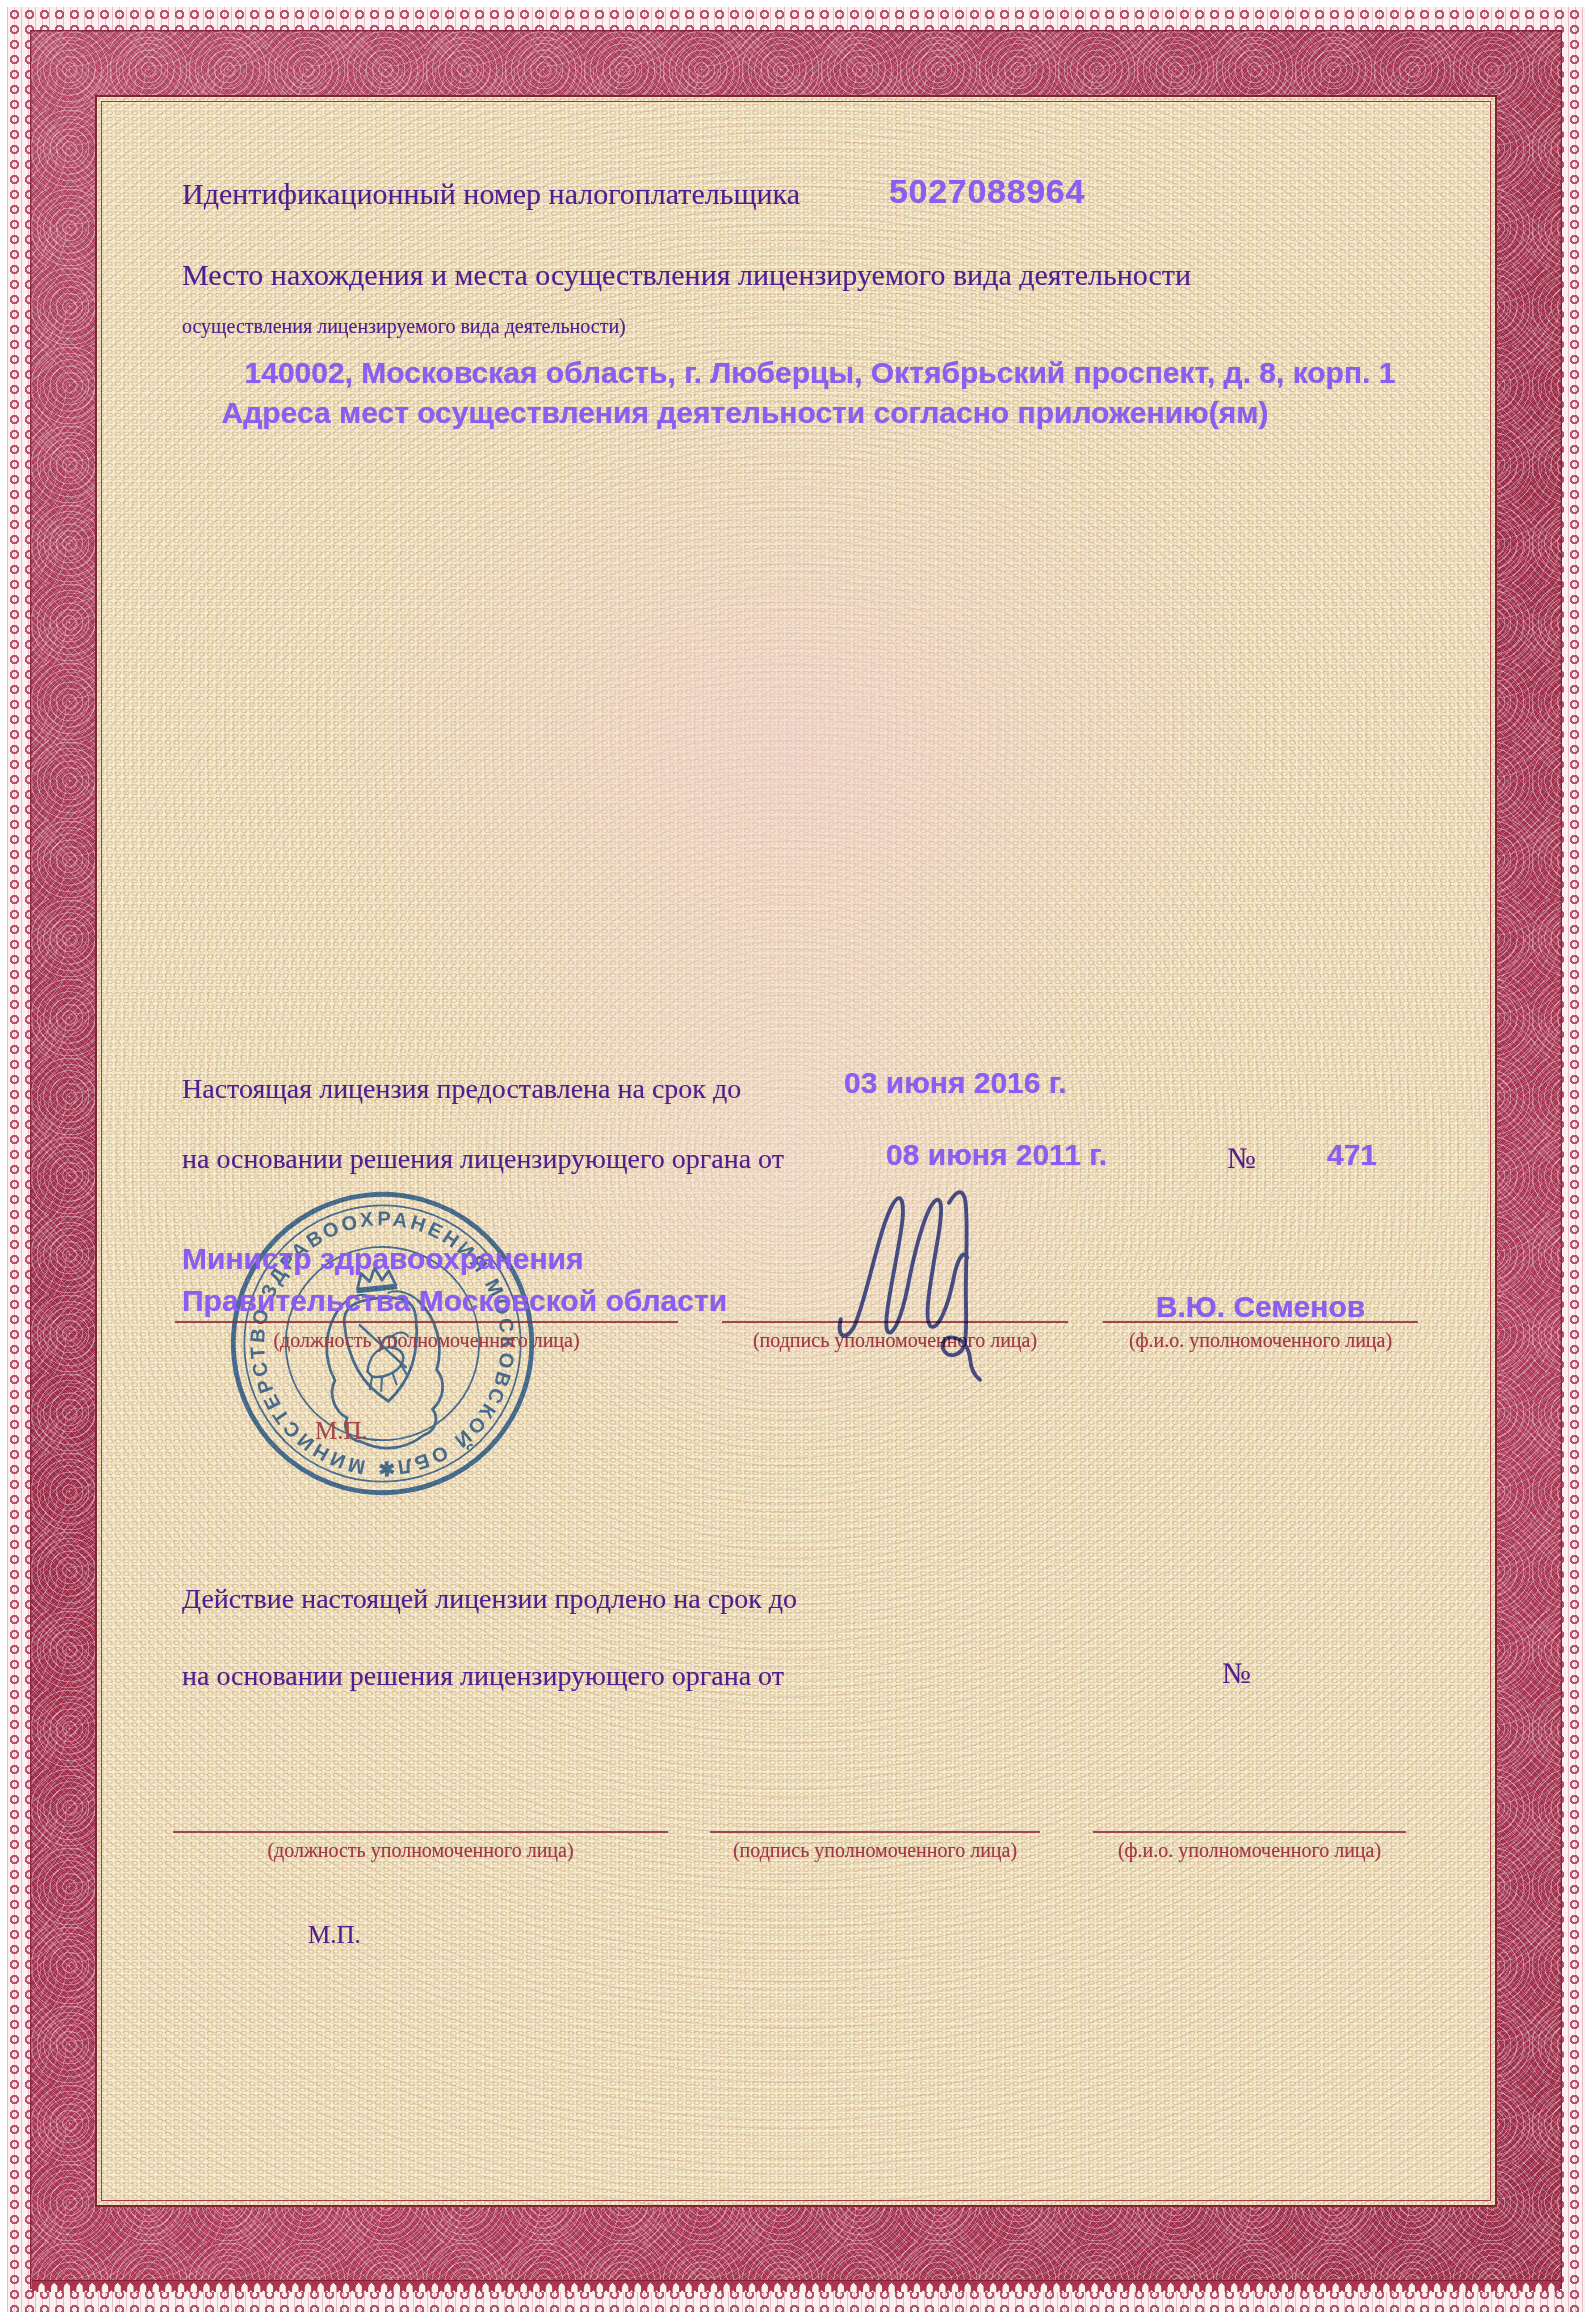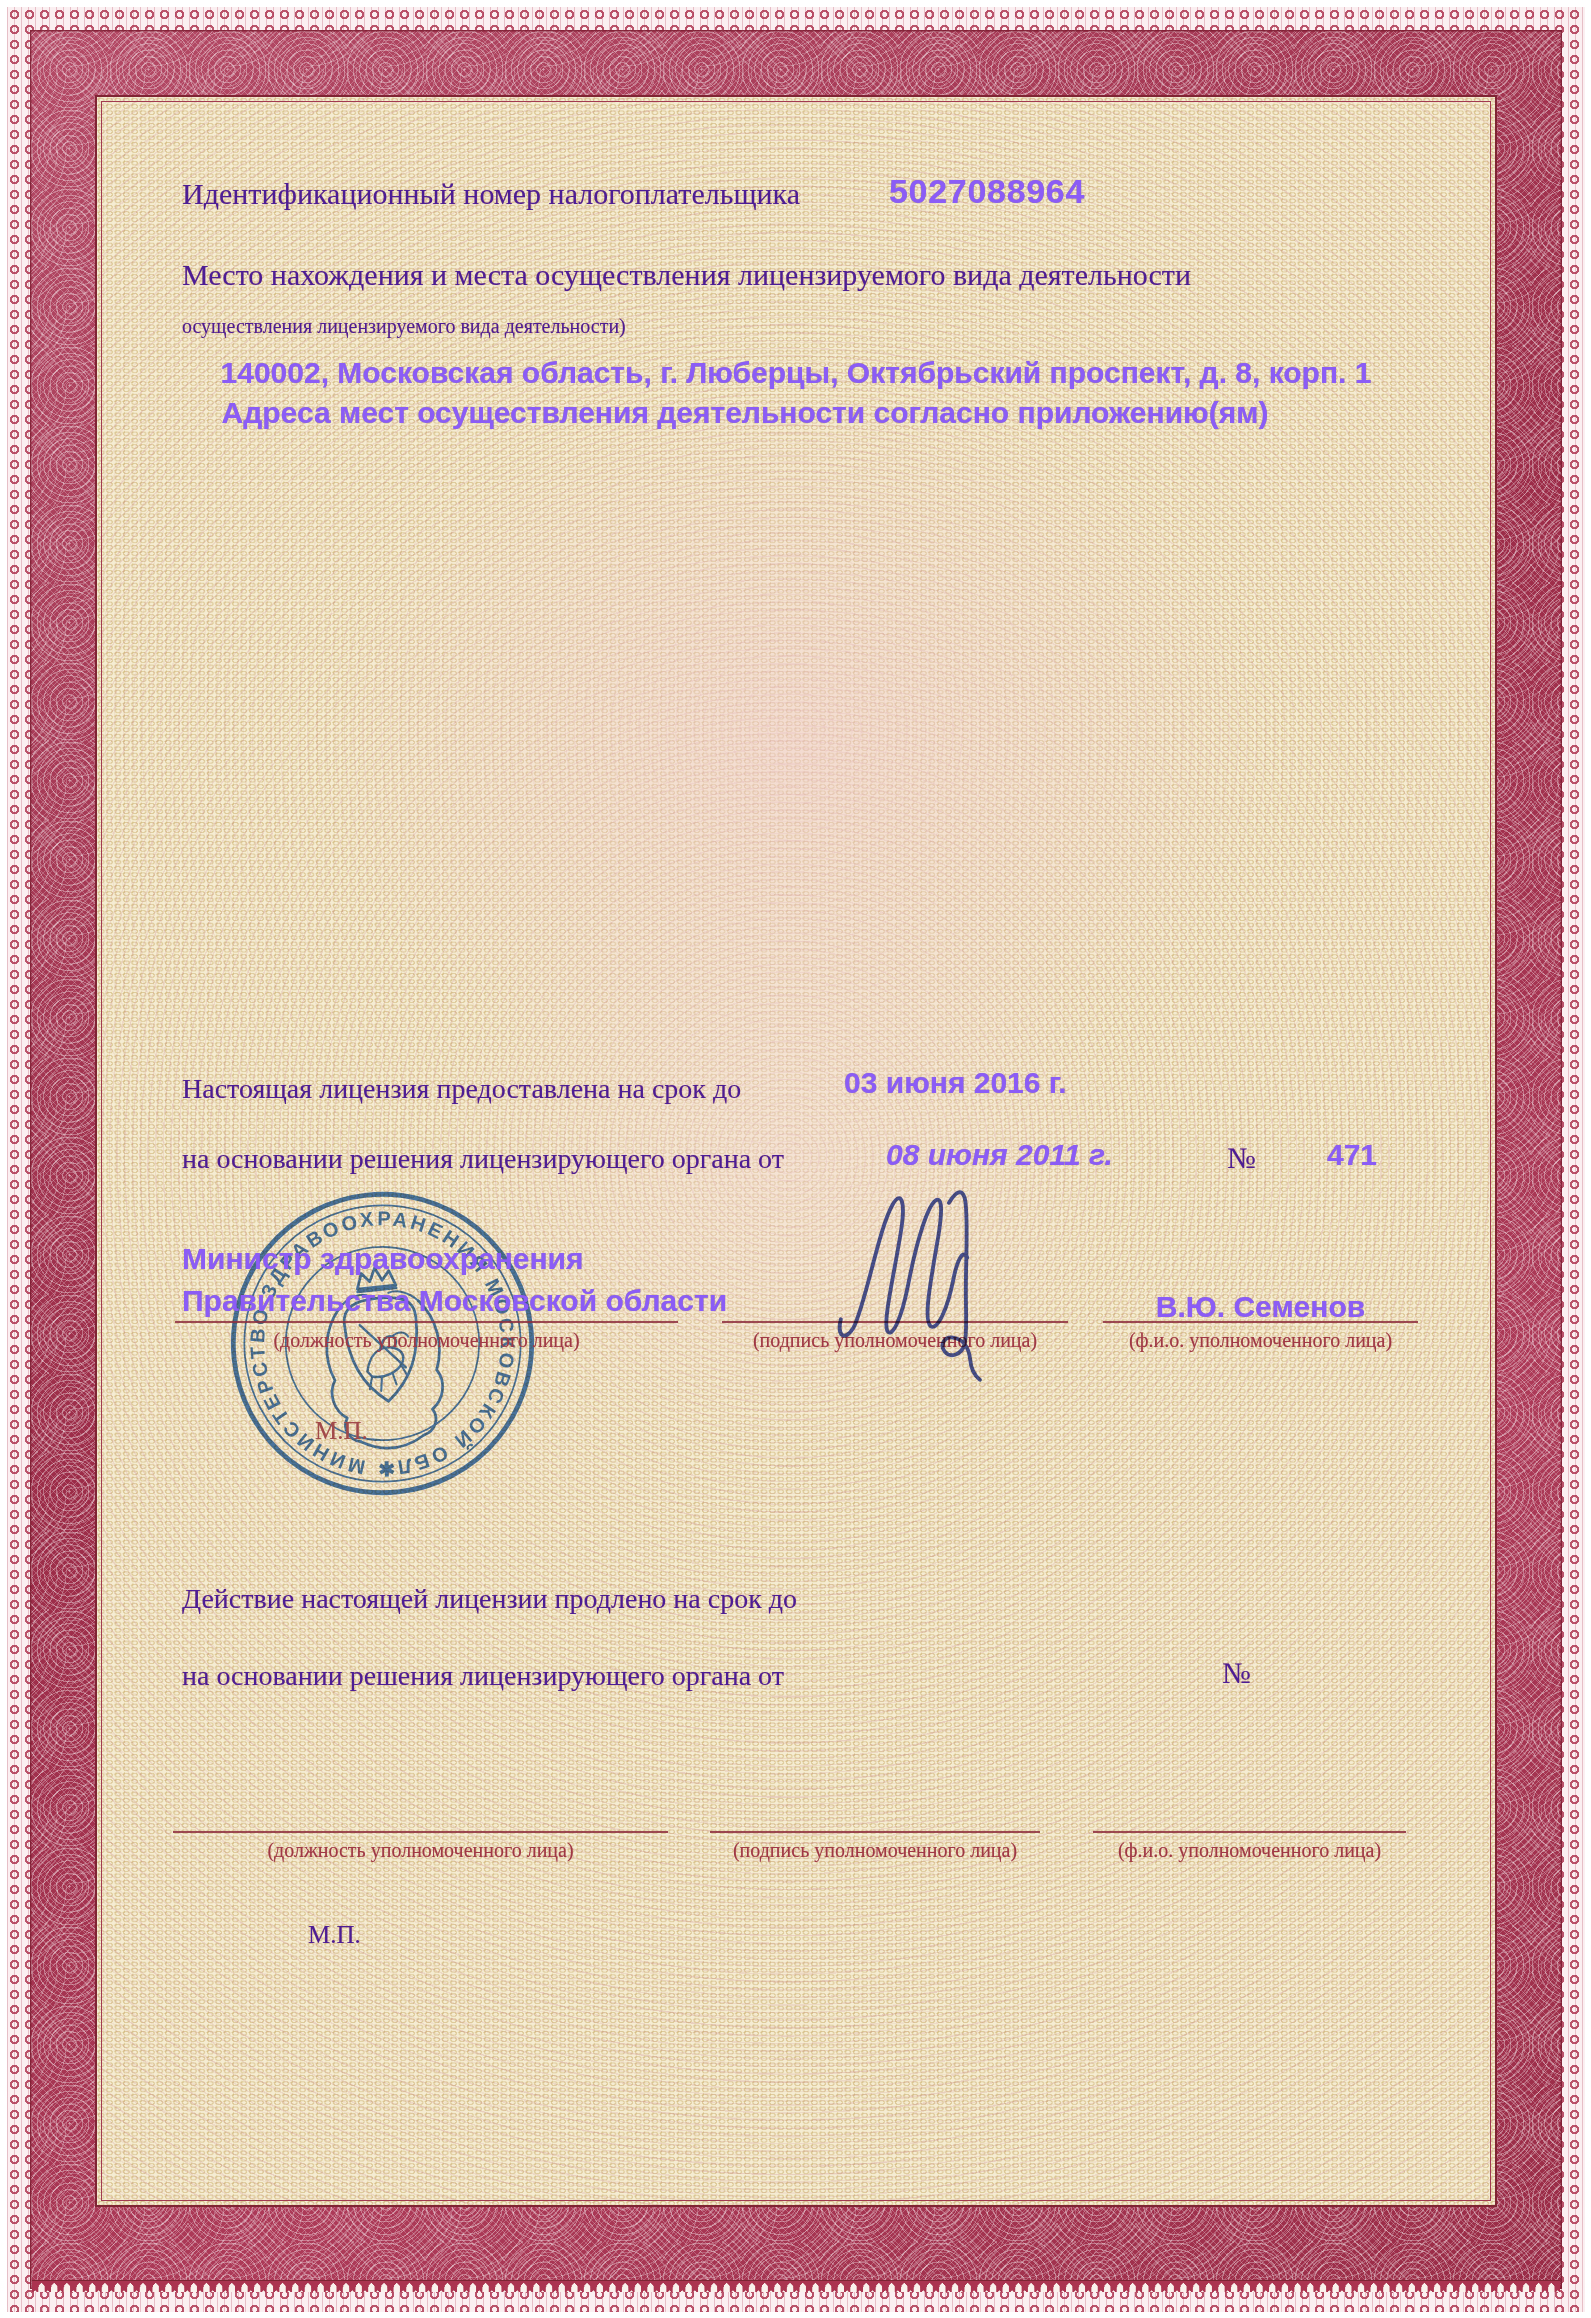--- a/index.html
+++ b/index.html
@@ -76,26 +76,26 @@
        text-shadow:0 0 0.7px rgba(20,20,20,.35);white-space:nowrap;}
   .rule{position:absolute;height:0;border-top:2.1px solid rgba(141,46,61,.85);}
   .cap{position:absolute;font-family:"Liberation Serif",serif;color:#a03845;font-size:20px;
        text-align:center;text-shadow:0 0 0.7px rgba(160,56,69,.4);white-space:nowrap;}
 
   .t-inn-label{left:182px;top:177px;font-size:30px;}
   .t-inn-value{left:889px;top:172px;font-size:34px;letter-spacing:0.7px;}
   .t-heading{left:182px;top:258px;font-size:30px;}
   .t-note1{left:182px;top:292px;font-size:20px;}
   .t-note2{left:182px;top:315px;font-size:20px;}
-  .t-addr1{left:95px;width:1402px;top:356px;font-size:30px;text-align:center;}
+  .t-addr1{left:95px;width:1402px;top:356px;font-size:30px;text-align:center;padding-left:24px;}
   .t-addr2{left:95px;width:1300px;top:396px;font-size:30px;text-align:center;}
   .t-term-label{left:182px;top:1073px;font-size:28px;}
   .t-term-value{left:844px;top:1066px;font-size:30px;}
   .t-dec-label{left:182px;top:1143px;font-size:28px;}
-  .t-dec-value{left:886px;top:1138px;font-size:30px;font-style:italic;}
+  .t-dec-value{left:886px;top:1138px;font-size:30px;}
   .t-dec-sign{left:1227px;top:1141px;font-size:30px;}
   .t-dec-num{left:1327px;top:1138px;font-size:30px;}
   .t-min1{left:182px;top:1242px;font-size:30px;}
   .t-min2{left:182px;top:1284px;font-size:30px;}
   .t-name{left:1103px;width:315px;top:1290px;font-size:30px;text-align:center;}
   .line-a{left:175px;width:503px;top:1321px;}
   .line-b{left:722px;width:346px;top:1321px;}
   .line-c{left:1103px;width:315px;top:1321px;}
   .cap-a{left:175px;width:503px;top:1329px;}
   .cap-b{left:722px;width:346px;top:1329px;}

